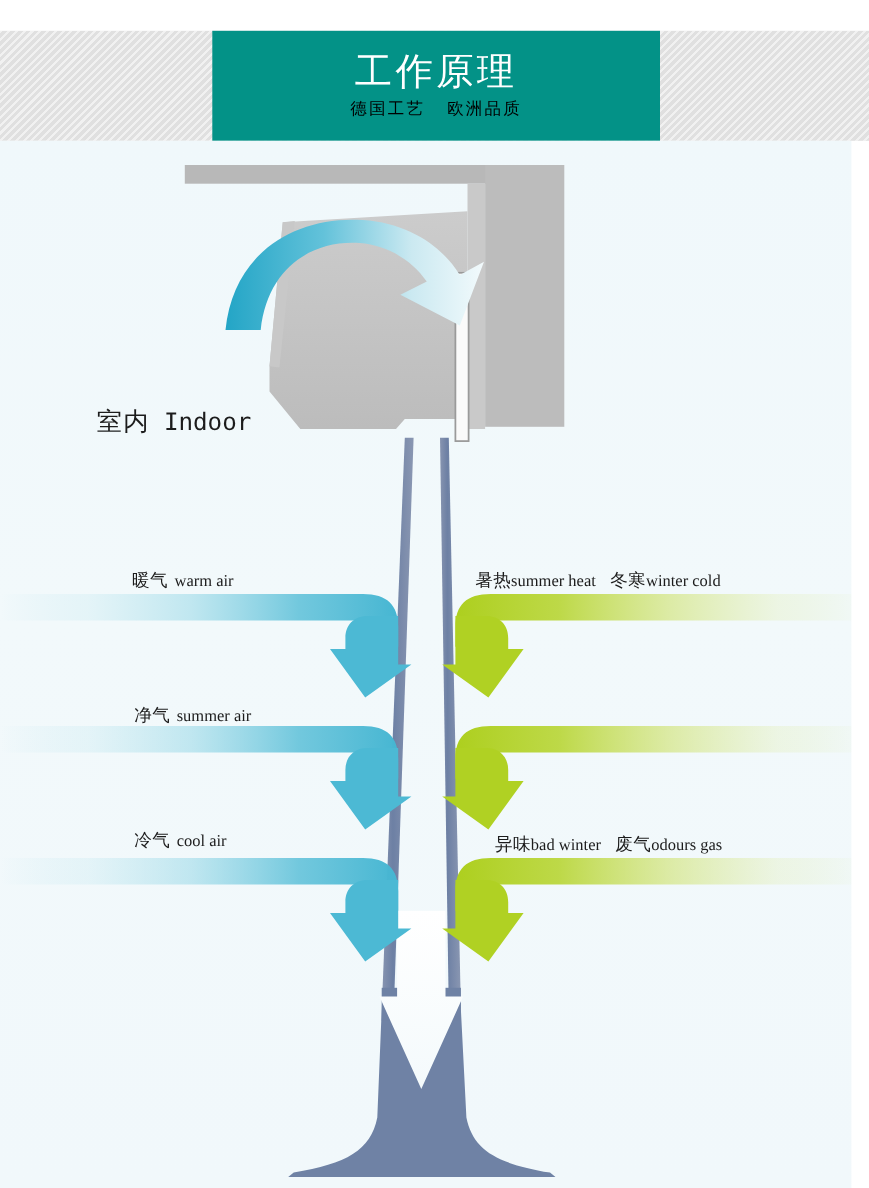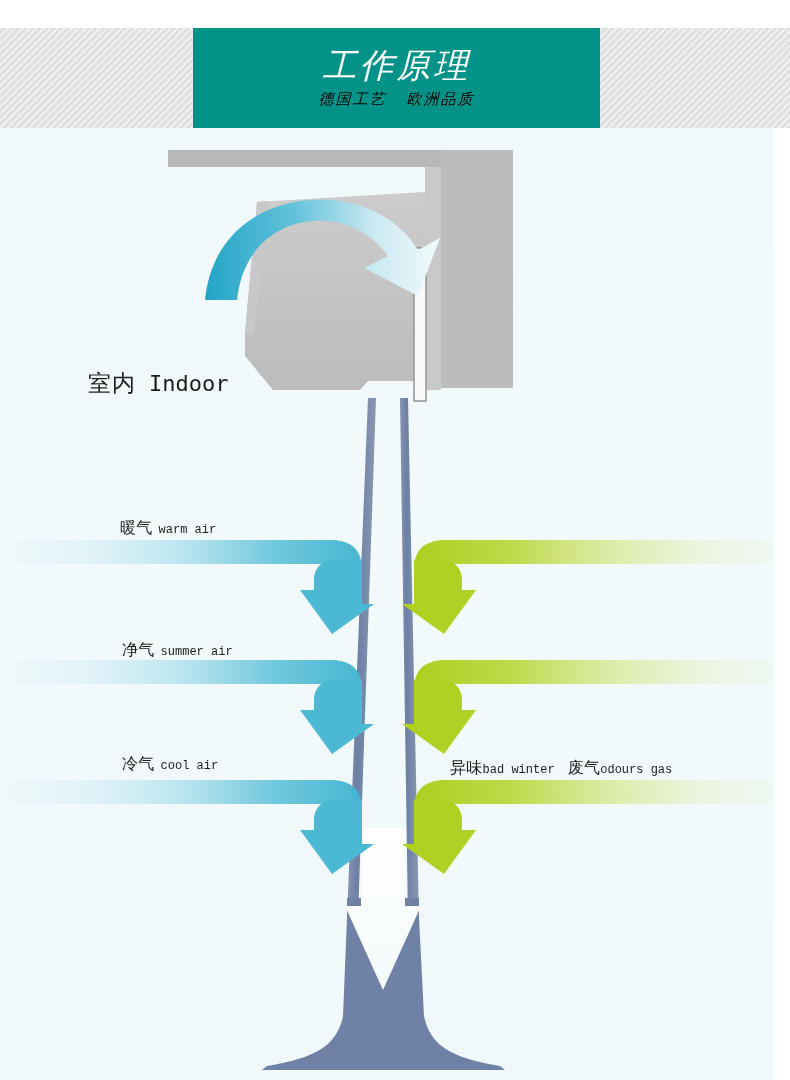--- a/index.html
+++ b/index.html
@@ -33,21 +33,20 @@
   }
   #header-plate {
     position: absolute;
     left: 193px; top: 28px;
     width: 407px; height: 100px;
     background: #039287;
     display: flex;
     flex-direction: column;
     align-items: center;
     justify-content: center;
-    font-style: italic;
   }
   #header-title {
     color: #ffffff;
     font-size: 34px;
     font-weight: 400;
     letter-spacing: 3px;
     line-height: 1.08;
     font-family: "DejaVu Sans", "Liberation Sans", sans-serif;
   }
   #header-subtitle {
@@ -88,22 +87,22 @@
   .room-label .en {
     font-family: "DejaVu Sans Mono", "Liberation Mono", monospace;
     font-size: 22px;
     letter-spacing: 0px;
   }
   .flow-label {
     font-size: 16px;
     letter-spacing: 0.3px;
   }
   .flow-label .en {
-    font-family: Liberation Mono, monospace;
-    font-size: 12px;
+    font-family: Liberation Serif, serif;
+    font-size: 15px;
     letter-spacing: 0px;
   }
   .gap-sm { display: inline-block; width: 6px; }
   .gap-md { display: inline-block; width: 13px; }
   .gap-lg { display: inline-block; width: 20px; }
 </style>
 </head>
 <body>
 
 <div id="page">
@@ -242,20 +241,23 @@
     <div class="label flow-label" style="left:120px; top:390px;">
       <span>暖气</span><span class="gap-sm"></span><span class="en">warm air</span>
     </div>
     <div class="label flow-label" style="left:122px; top:512px;">
       <span>净气</span><span class="gap-sm"></span><span class="en">summer air</span>
     </div>
     <div class="label flow-label" style="left:122px; top:626px;">
       <span>冷气</span><span class="gap-sm"></span><span class="en">cool air</span>
     </div>
 
+    <div class="label flow-label" style="left:432px; top:390px;">
+      <span>暑热</span><span class="en">summer heat</span><span class="gap-md"></span><span>冬寒</span><span class="en">winter cold</span>
+    </div>
 
 
     <div class="label flow-label" style="left:450px; top:630px;">
       <span>异味</span><span class="en">bad winter</span><span class="gap-md"></span><span>废气</span><span class="en">odours gas</span>
     </div>
 
   </div>
 </div>
 
 </body></html>

